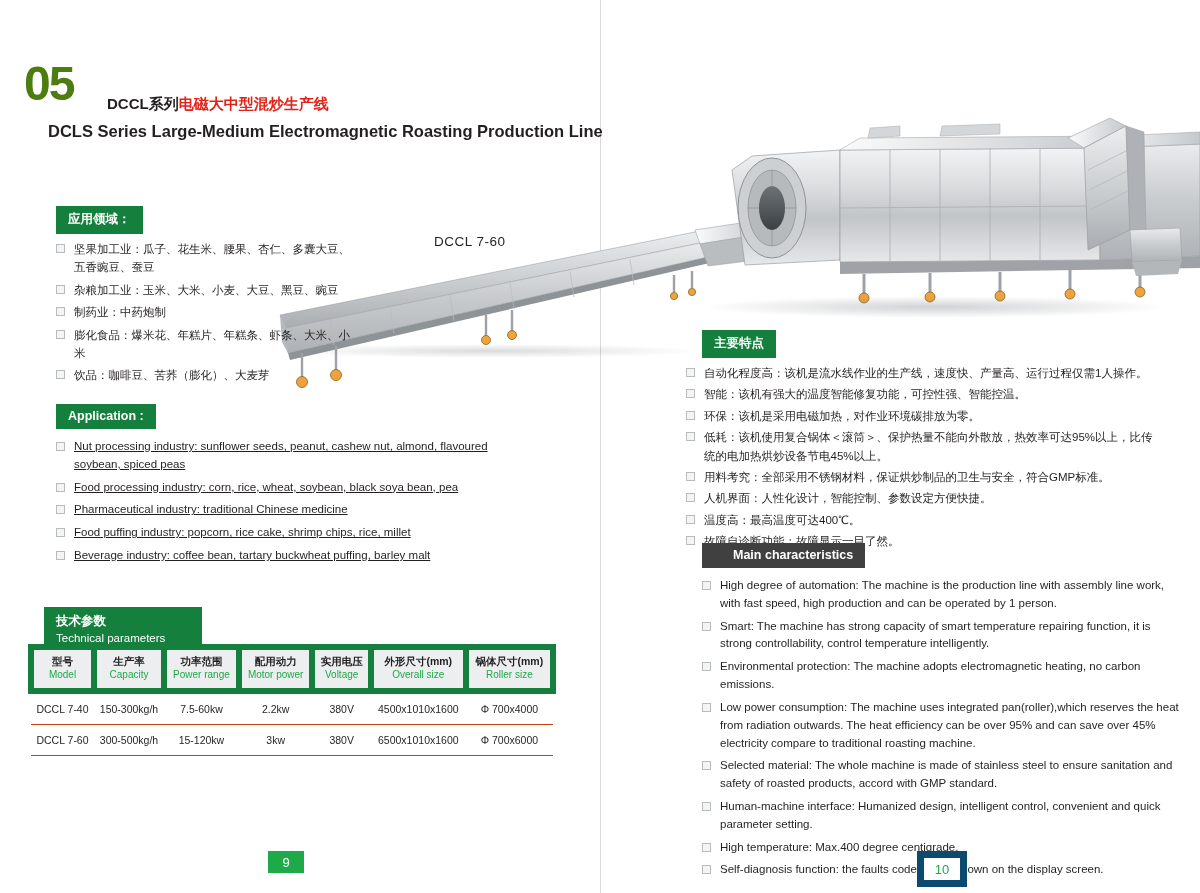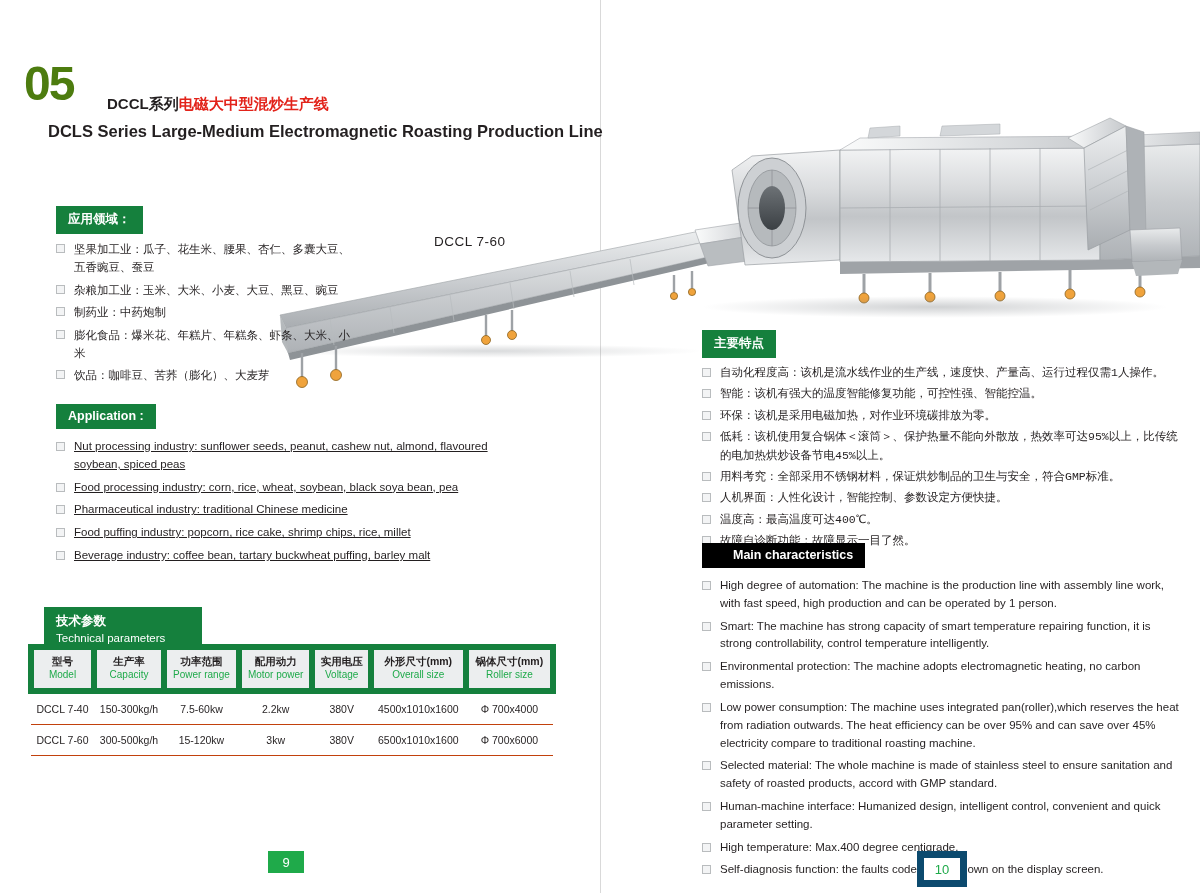--- a/index.html
+++ b/index.html
@@ -31,21 +31,21 @@
     font-size:16.5px;font-weight:bold;color:#231f20;
     white-space:nowrap;
   }
   .tag{
     position:absolute;
     background:#15803d;color:#ffffff;
     font-size:12.5px;font-weight:bold;
     padding:5px 12px 6px 12px;
     white-space:nowrap;
   }
-  .tag.teal{background:#000000;padding-left:31px;}
+  .tag.teal{background:#404040;padding-left:31px;}
   .tag-app-cn{left:56px;top:206px;}
   .tag-app-en{left:56px;top:404px;}
   .tag-main-cn{left:702px;top:330px;}
   .tag-main-en{left:702px;top:543px;}
   .tag-tech{
     left:44px;top:607px;width:136px;
     padding:5px 10px 6px 12px;line-height:1.45;
   }
   .tag-tech .l2{font-weight:normal;font-size:11.5px;display:block;}
   .bullet-list{position:absolute;}
@@ -90,21 +90,21 @@
   
   .pgbox{
     position:absolute;width:36px;height:22px;
     background:#1faa4a;color:#fff;
     font-size:13px;display:flex;align-items:center;justify-content:center;
   }
   .pg-left{left:268px;top:851px;}
   .pg-right{left:917px;top:851px;}
   .pg-right{background:#fff;color:#1faa4a;border:7px solid #0c4a6e;}
   
-  .cn-right{left:702px;top:364px;width:478px;font-family:Liberation Mono, monospace;}
+  .cn-right{left:686px;top:364px;width:478px;}
   .cn-right .b-item{font-size:11.5px;line-height:1.6;margin-bottom:3px;}
   .en-right{left:702px;top:577px;width:478px;}
   .en-right .b-item{margin-bottom:5px;font-size:11.5px;}
   
   .machine{position:absolute;left:240px;top:110px;width:960px;height:290px;}
   .caption{
     position:absolute;left:434px;top:234px;
     font-size:13.5px;color:#231f20;letter-spacing:.5px;
   }
   .shadow{

